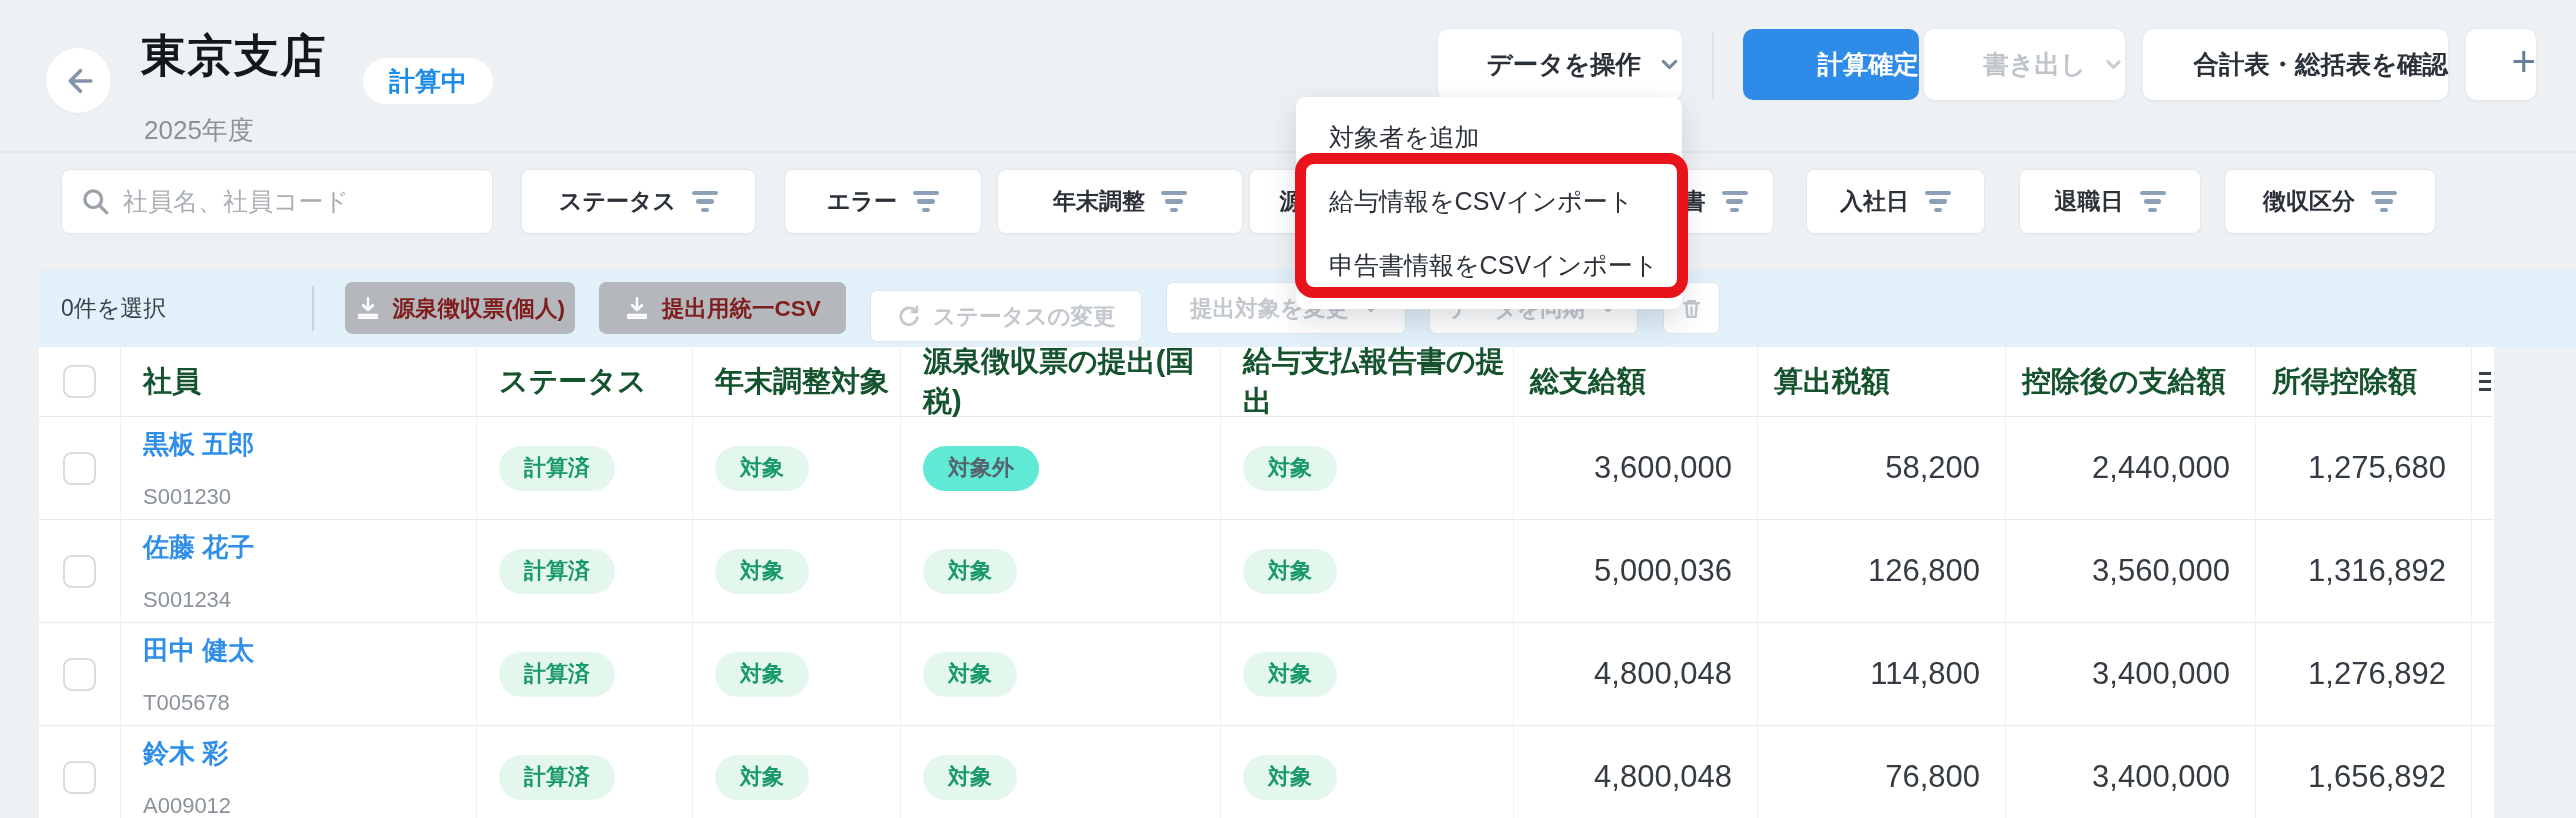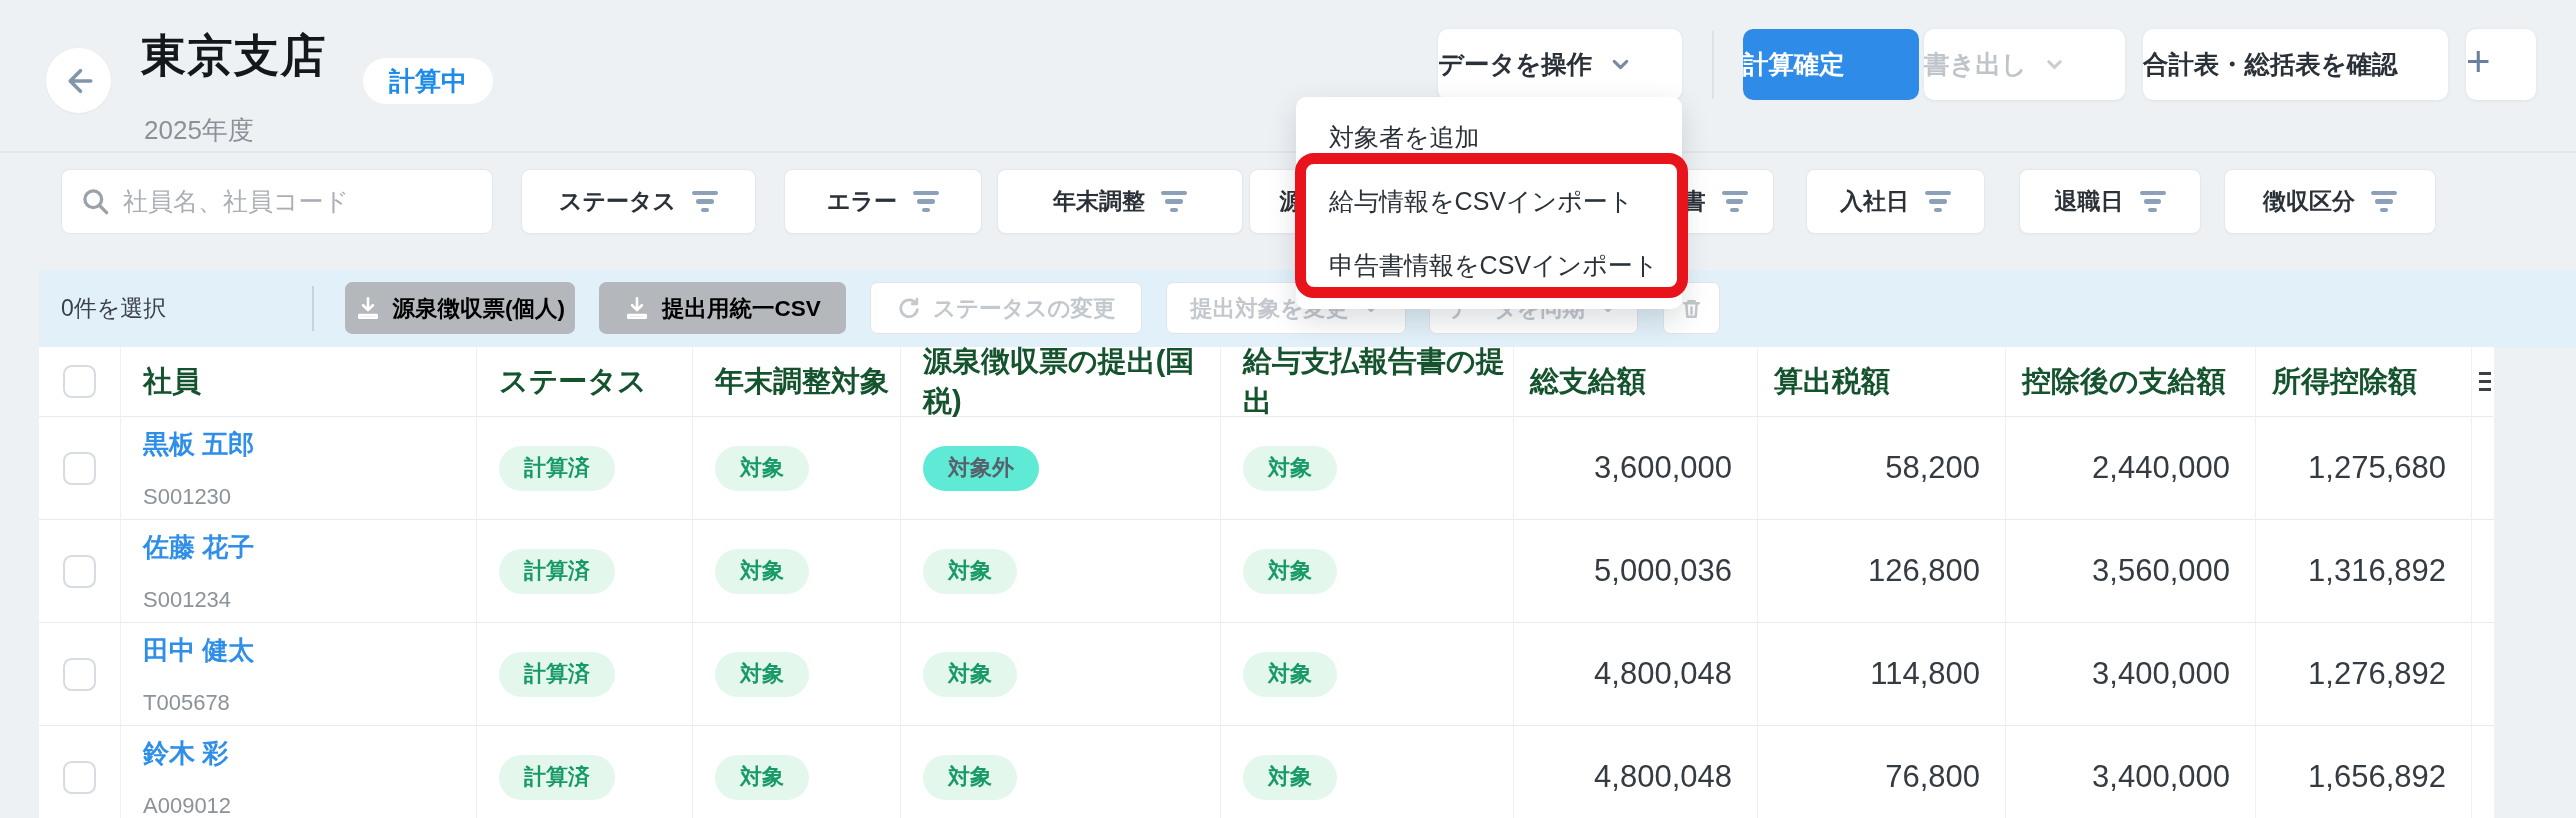--- a/index.html
+++ b/index.html
@@ -9,21 +9,21 @@
   
   .hdr-divider-line { position:absolute; left:0; top:151px; width:2576px; height:1.5px; background:#e3e7eb; }
   .back-btn { position:absolute; left:46px; top:48px; width:65px; height:65px; border-radius:50%;
               background:#fff; display:flex; align-items:center; justify-content:center; box-shadow:0 0.7px 2.9px rgba(20,30,40,.05); }
   .page-title { position:absolute; left:141px; top:26px; font-size:45px; font-weight:bold; color:#15181b; letter-spacing:1.5px; }
   .status-pill { position:absolute; left:363px; top:58px; height:46px; padding:0 26px; border-radius:23px;
                  background:#fff; color:#1d8ce8; font-size:26px; font-weight:bold; display:flex; align-items:center; }
   .page-sub { position:absolute; left:144px; top:113px; font-size:26px; color:#8b9199; }
 
   .hbtn { position:absolute; top:29px; height:71px; background:#fff; border-radius:10.2px;
-          display:flex; align-items:center; justify-content:flex-start; gap:16px;
+          display:flex; align-items:center; justify-content:flex-end; gap:16px;
           font-size:25.4px; font-weight:bold; color:#2a3138; box-shadow:0 0.7px 3.6px rgba(20,30,40,.07); }
   .hdr-vdivider { position:absolute; left:1712px; top:30.5px; width:2.2px; height:68px; background:#dde2e7; }
   .hbtn.primary { background:#2e8ce8; color:#fff; box-shadow:none; }
   .hbtn.disabled { color:#bfc4ca; }
   .plus-glyph { font-size:42px; font-weight:normal; color:#68809e; line-height:1; margin-top:-4.4px; }
 
   
   .search-box { position:absolute; left:61px; top:169px; width:432px; height:65px; background:#fff;
                 border:1.5px solid #e2e6ea; border-radius:8.7px; display:flex; align-items:center; padding:0 19px; gap:13px; }
   .search-box input { border:none; outline:none; flex:1; font-size:25px; color:#333; background:transparent;
@@ -35,21 +35,21 @@
   .ficon { display:flex; flex-direction:column; align-items:center; gap:4.4px; }
   .ficon i { display:block; height:4.4px; border-radius:2.2px; background:#8ca1b8; }
   .ficon i:nth-child(1){ width:26px; } .ficon i:nth-child(2){ width:17.4px; } .ficon i:nth-child(3){ width:8.7px; }
 
   
   .sel-bar { position:absolute; left:39px; top:270px; width:2537px; height:77px; background:#e2f0f9; }
   .sel-count { position:absolute; left:22px; top:0; height:77px; display:flex; align-items:center; font-size:23px; color:#3a4148; }
   .sel-divider { position:absolute; left:273px; top:16px; width:2.2px; height:45px; background:#c7d3dc; }
   .tbtn { position:absolute; top:12.3px; height:52px; border-radius:7.3px; display:flex; align-items:center; justify-content:center;
           gap:11.6px; font-size:22.5px; font-weight:bold; }
-  .tbtn.gray { background:#b4b7bb; color:#000000; }
+  .tbtn.gray { background:#b4b7bb; color:#7f1d1d; }
   .tbtn.ghost { background:#fff; border:1.5px solid #e0e4e8; color:#c3c8ce; }
 
   
   .table { position:absolute; left:39px; top:347px; width:2455px; display:grid;
            grid-template-columns:82px 356px 216px 208px 320px 293px 244px 248px 250px 216px 21px; background:#fff; }
   .cell { border-right:1.5px solid #eef1f3; border-bottom:1.5px solid #e7ebee; display:flex; align-items:center; background:#fff; }
   .cell.lastcol { border-right:none; }
   .th { height:70px; padding-left:22px; font-size:29px; font-weight:bold; color:#14532d; }
   .th.num { padding-left:16px; }
   .td { height:103px; padding-left:22px; }
@@ -194,21 +194,21 @@
         <path d="M12 3 v10 M7.5 9.5 L12 14 l4.5-4.5 M4 18.5 h16 M4 18.5 v2.5 h16 v-2.5" stroke="#fff" stroke-width="2.4" fill="none" stroke-linecap="round" stroke-linejoin="round"></path>
       </svg>
       <span>源泉徴収票(個人)</span>
     </div>
     <div class="tbtn gray" style="left:560px; width:247px;">
       <svg width="26" height="26" viewBox="0 0 24 24">
         <path d="M12 3 v10 M7.5 9.5 L12 14 l4.5-4.5 M4 18.5 h16 M4 18.5 v2.5 h16 v-2.5" stroke="#fff" stroke-width="2.4" fill="none" stroke-linecap="round" stroke-linejoin="round"></path>
       </svg>
       <span>提出用統一CSV</span>
     </div>
-    <div class="tbtn ghost" style="left:831px; width:272px;">
+    <div class="tbtn ghost" style="left:831px; width:272px;margin-top:8px;">
       <svg width="25" height="25" viewBox="0 0 24 24">
         <path d="M19 7 a8 8 0 1 0 1.5 6" stroke="#c3c8ce" stroke-width="2.6" fill="none" stroke-linecap="round"></path>
         <path d="M20 3 v4.5 h-4.5" stroke="#c3c8ce" stroke-width="2.6" fill="none" stroke-linecap="round" stroke-linejoin="round"></path>
       </svg>
       <span>ステータスの変更</span>
     </div>
     <div class="tbtn ghost" style="left:1127px; width:240px;">
       <span>提出対象を変更</span>
       <svg width="22" height="22" viewBox="0 0 24 24">
         <path d="M6 9 l6 6 6-6" stroke="#c3c8ce" stroke-width="3" fill="none" stroke-linecap="round" stroke-linejoin="round"></path>

